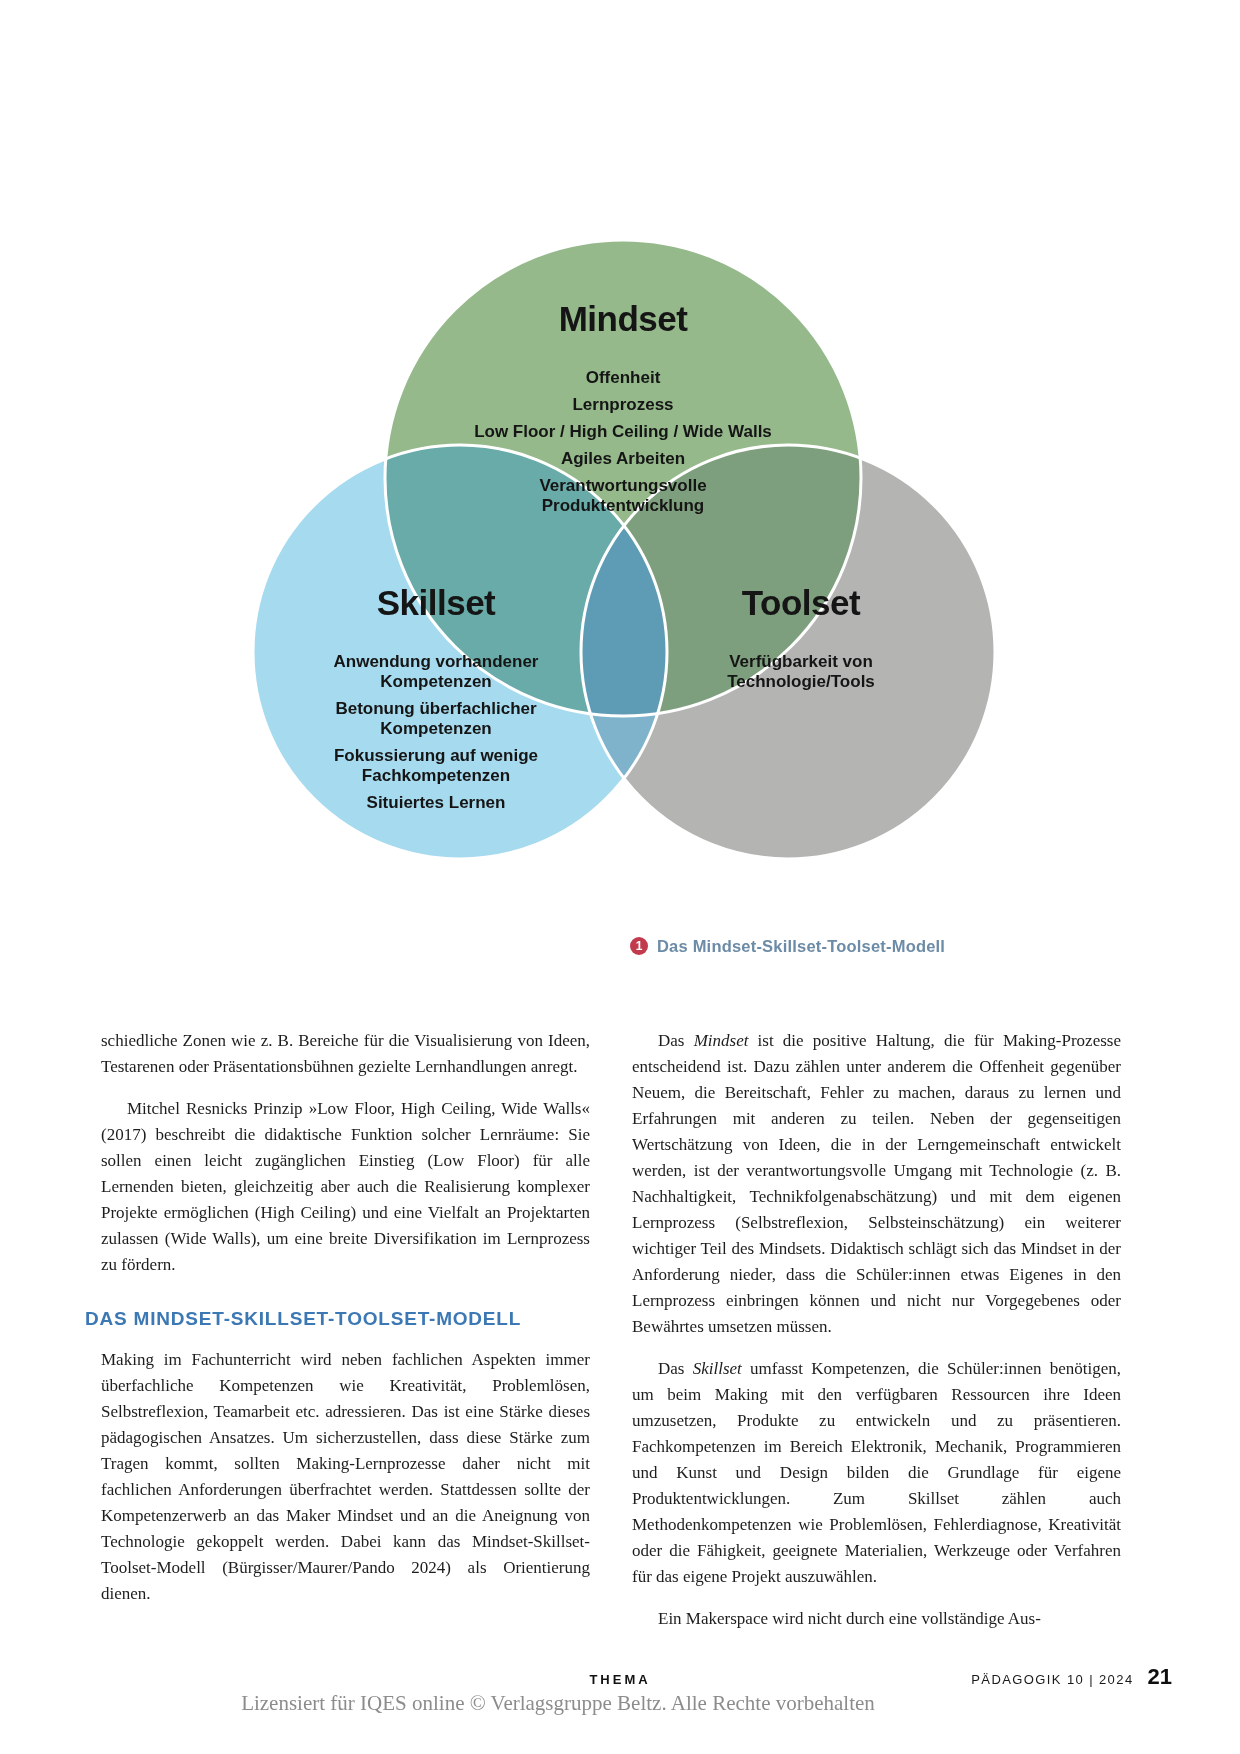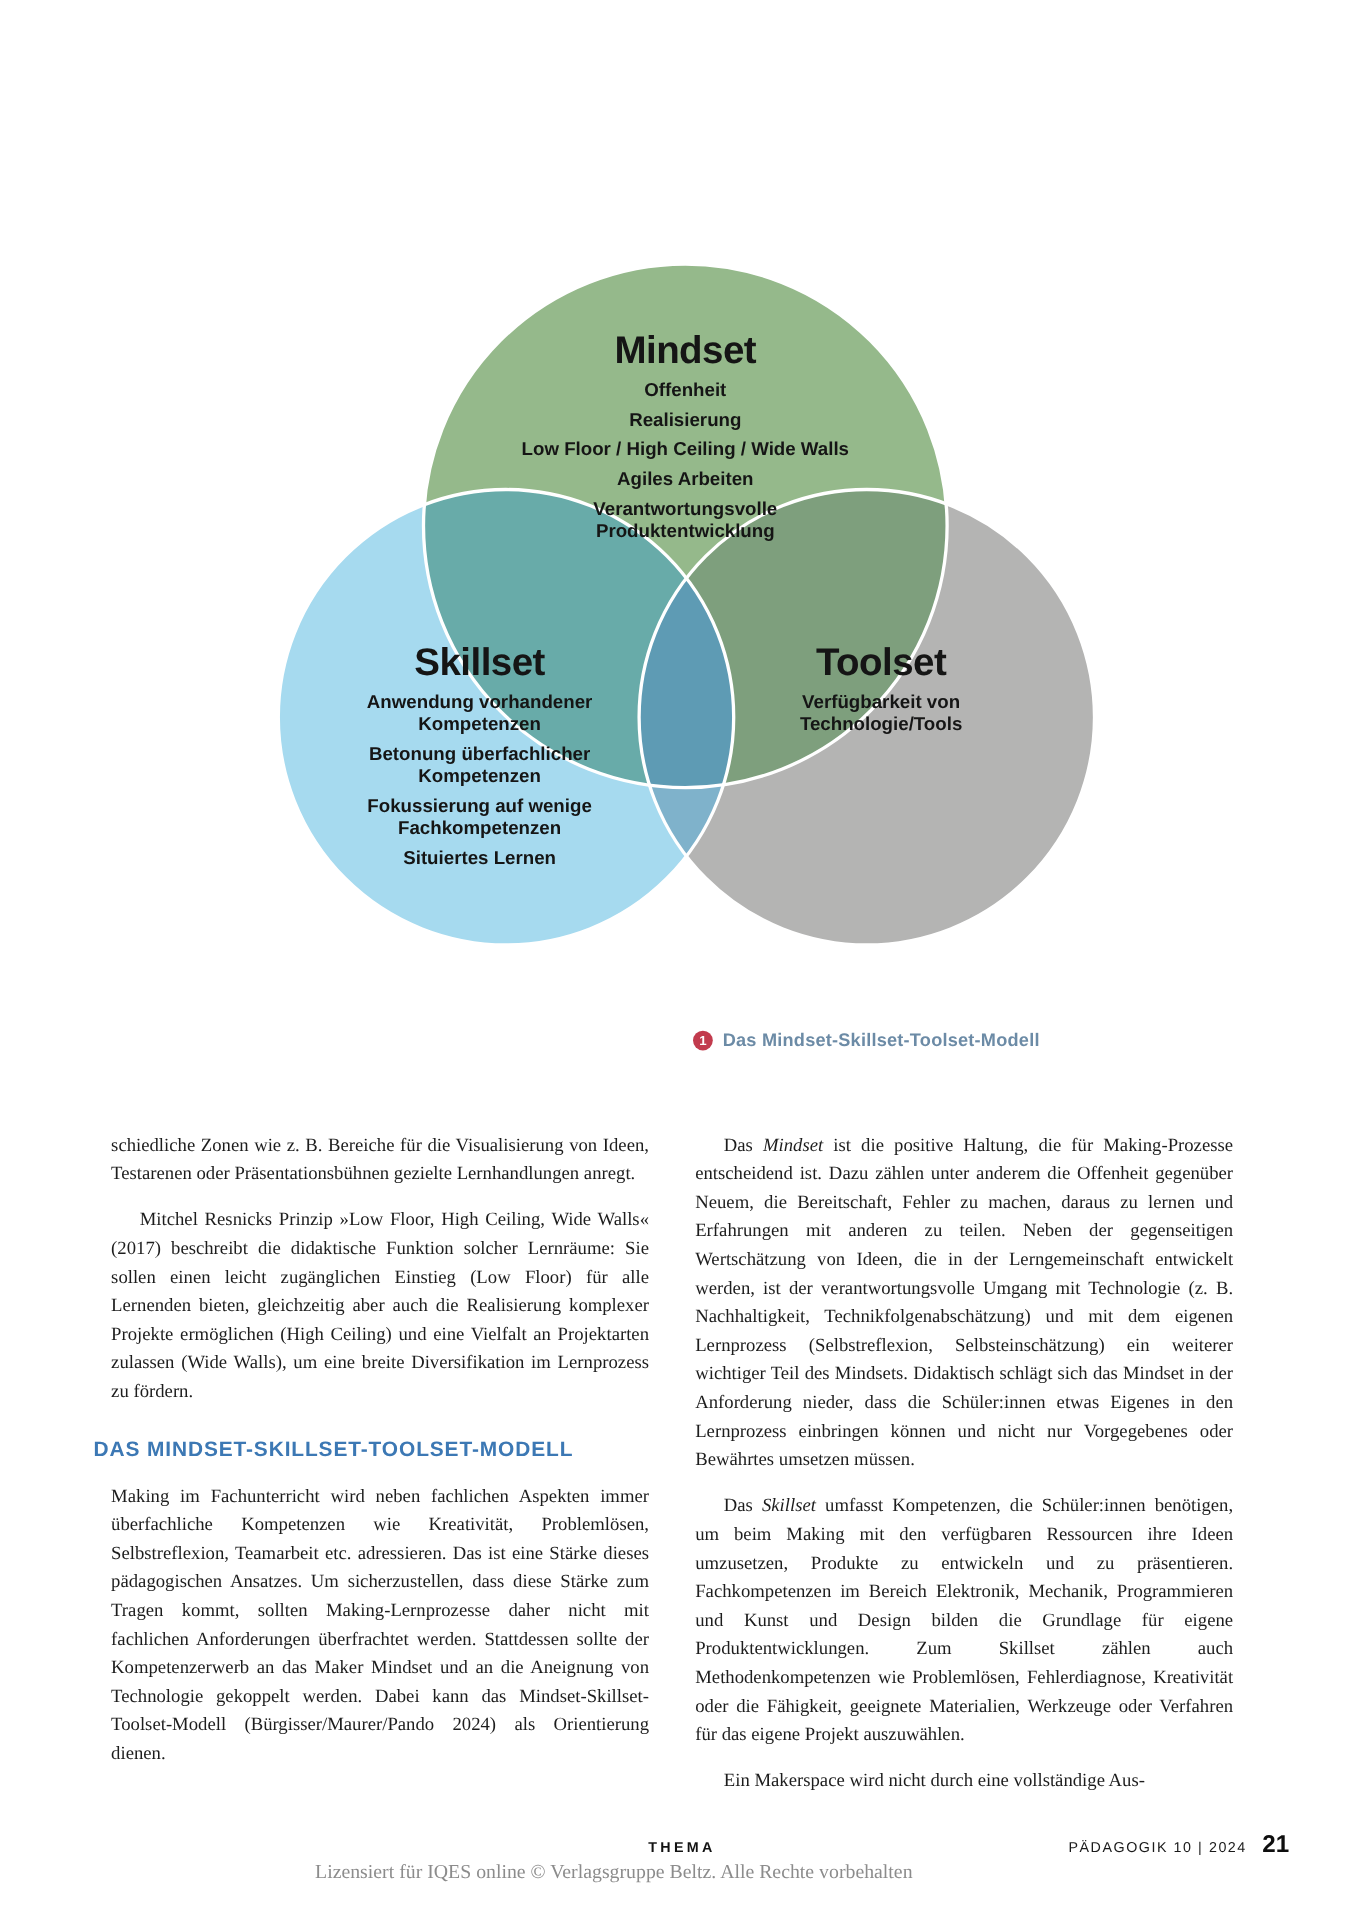--- a/index.html
+++ b/index.html
@@ -8,21 +8,21 @@
     background:#ffffff; overflow:hidden;
     font-family:"Liberation Serif", serif; color:#1d1d1d;
     box-shadow:0 0 4px rgba(0,0,0,.15);
   }
   
   .venn-wrap{position:absolute; left:0; top:0; width:1240px; height:980px;}
   .venn-svg{position:absolute; left:0; top:0;}
   .circle-label{position:absolute; text-align:center;
     font-family:"Liberation Sans", sans-serif; color:#151515;}
   .circle-title{font-weight:700; font-size:35px; letter-spacing:-0.5px; line-height:38px;}
-  .circle-items{margin-top:7px;}
+  .circle-items{margin-top:30px;}
   .circle-item{font-weight:700; font-size:17px; line-height:20px; margin-top:7px;}
   .label-mindset{left:383px; top:300px; width:480px;}
   .label-skillset{left:236px; top:584px; width:400px;}
   .label-toolset{left:601px; top:584px; width:400px;}
   
   .fig-caption{position:absolute; left:630px; top:936px; display:flex; align-items:center; gap:9px;}
   .caption-badge{width:18px; height:18px; border-radius:50%;
     font:700 12px/18px "Liberation Sans", sans-serif; color:#fff; text-align:center; flex:0 0 auto;}
   .caption-text{font:700 16.5px/20px "Liberation Sans", sans-serif; letter-spacing:0.2px;}
   
@@ -35,21 +35,21 @@
   .section-heading{margin:29px 0 5px 0; font-family:"Liberation Sans", sans-serif;
     font-weight:700; font-size:19px; line-height:24px; letter-spacing:0.8px;}
   
   .footer-thema{position:absolute; top:1672px; left:0; width:1240px; text-align:center;
     font:700 13px/16px "Liberation Sans", sans-serif; letter-spacing:3px; color:#121212;}
   .footer-right{position:absolute; top:1664px; right:68px; display:flex; align-items:baseline; gap:14px;
     font-family:"Liberation Sans", sans-serif;}
   .footer-journal{font-size:13px; letter-spacing:1.4px; color:#1a1a1a;}
   .footer-pagenum{font-size:22px; font-weight:700; color:#0e0e0e;}
   .license-line{position:absolute; top:1691px; left:0; width:1116px; text-align:center;
-    font-family:"Liberation Serif", serif; font-size:18px; color:#8c8c8c;}
+    font-family:"Liberation Serif", serif; font-size:21px; color:#8c8c8c;}
 </style>
 </head>
 <body>
 
 <div class="page">
 
   <div class="venn-wrap">
     <svg class="venn-svg" width="1240" height="980" viewBox="0 0 1240 980">
       <defs>
         <clipPath id="clipGreen">
@@ -80,21 +80,21 @@
 
       <circle cx="623" cy="478" r="238" fill="none" stroke="#ffffff" stroke-width="3"></circle>
       <circle cx="460" cy="652" r="207" fill="none" stroke="#ffffff" stroke-width="3"></circle>
       <circle cx="788" cy="652" r="207" fill="none" stroke="#ffffff" stroke-width="3"></circle>
     </svg>
 
     <div class="circle-label label-mindset">
       <div class="circle-title">Mindset</div>
       <div class="circle-items">
           <div class="circle-item">Offenheit</div>
-          <div class="circle-item">Realisierung</div>
+          <div class="circle-item">Lernprozess</div>
           <div class="circle-item">Low Floor / High Ceiling / Wide Walls</div>
           <div class="circle-item">Agiles Arbeiten</div>
           <div class="circle-item">Verantwortungsvolle<br>Produktentwicklung</div>
         </div>
     </div>
     <div class="circle-label label-skillset">
       <div class="circle-title">Skillset</div>
       <div class="circle-items">
           <div class="circle-item">Anwendung vorhandener<br>Kompetenzen</div>
           <div class="circle-item">Betonung überfachlicher<br>Kompetenzen</div>

